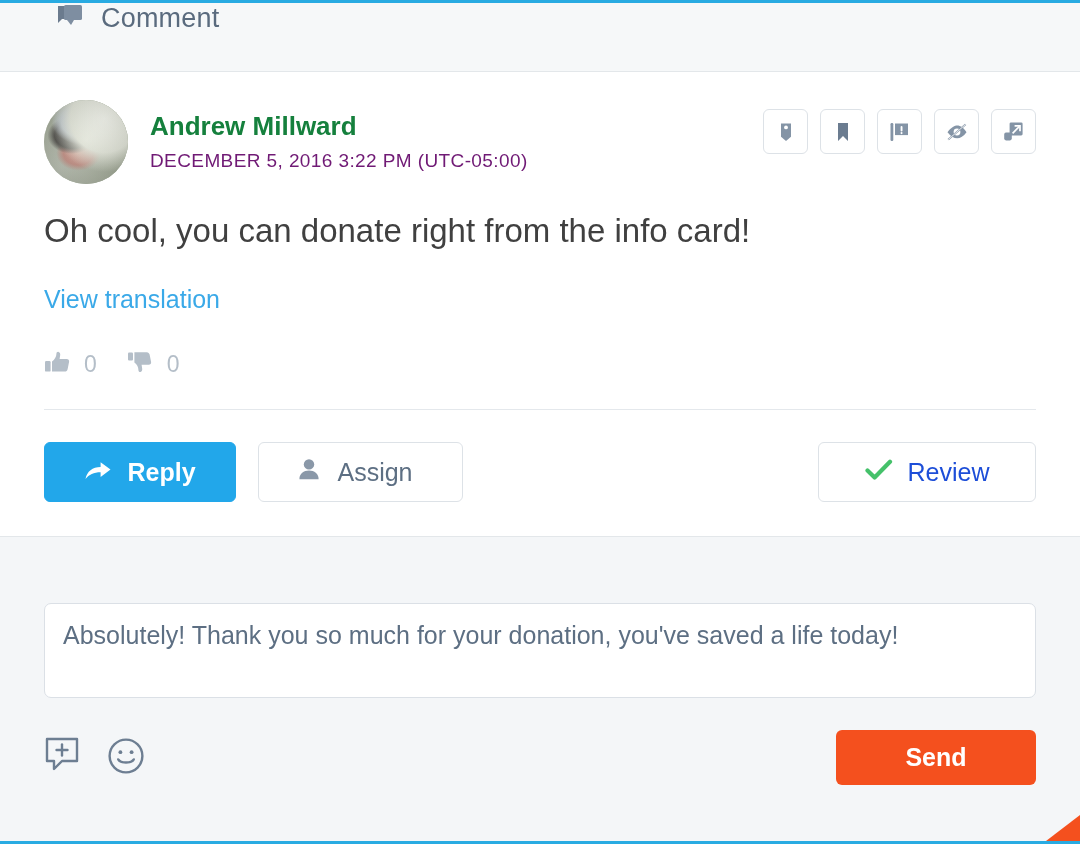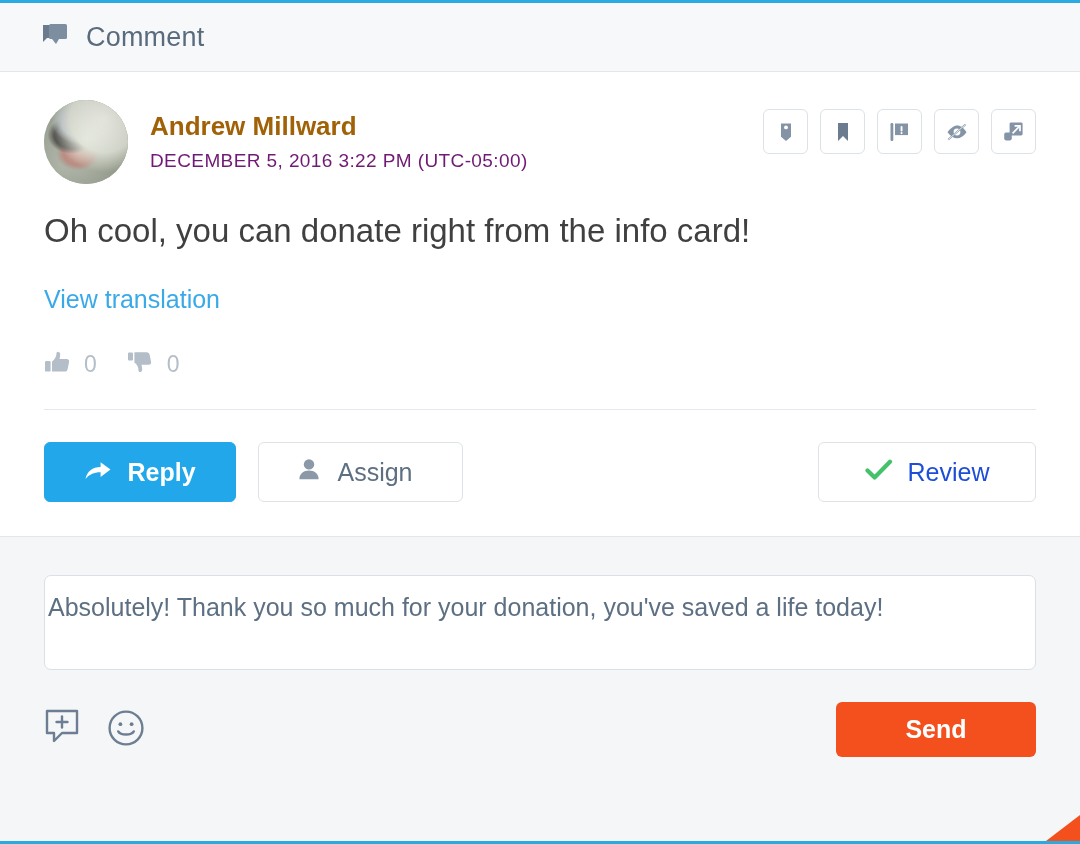--- a/index.html
+++ b/index.html
@@ -23,22 +23,21 @@
     display: flex;
     flex-direction: column;
   }
 
   
   .panel-header {
     height: 69px;
     background: #f6f8f9;
     border-bottom: 1px solid #e3e7ea;
     display: flex;
-    align-items: center;
-    padding-left: 40px;
+    padding-left: 55px;
     flex: 0 0 auto;
   }
   .header-icon {
     width: 30px;
     height: 30px;
     margin-right: 16px;
     display: flex;
     align-items: center;
     justify-content: center;
   }
@@ -89,21 +88,21 @@
   .avatar-shade {
     position: absolute;
     inset: 0;
     background: radial-gradient(circle at 50% 48%, rgba(255,255,255,0.10) 0%, rgba(0,0,0,0.10) 85%);
   }
 
   .author-text { display: flex; flex-direction: column; justify-content: center; }
   .author-name {
     font-size: 26px;
     font-weight: bold;
-    color: #a16207;
+    color: #15803d;
     line-height: 1.1;
     margin-bottom: 10px;
   }
   .author-date {
     font-size: 19px;
     color: #701a75;
     letter-spacing: 0.4px;
     font-weight: 400;
   }
 
@@ -218,28 +217,29 @@
     border-top: 1px solid #e3e7ea;
     padding: 38px 44px 0 44px;
     position: relative;
   }
   .composer-input {
     width: 992px;
     height: 95px;
     background: #ffffff;
     border: 1px solid #dbe0e6;
     border-radius: 7px;
-    padding: 14px 3px;
+    padding: 14px 18px;
     font-size: 25px;
     color: #5d6f83;
     line-height: 1.38;
     font-family: "Liberation Sans", sans-serif;
     resize: none;
     outline: none;
     overflow: hidden;
+    margin-top: 28px;
   }
   .composer-bar {
     display: flex;
     align-items: center;
     margin-top: 28px;
   }
   .composer-icons {
     display: flex;
     align-items: center;
     gap: 22px;

